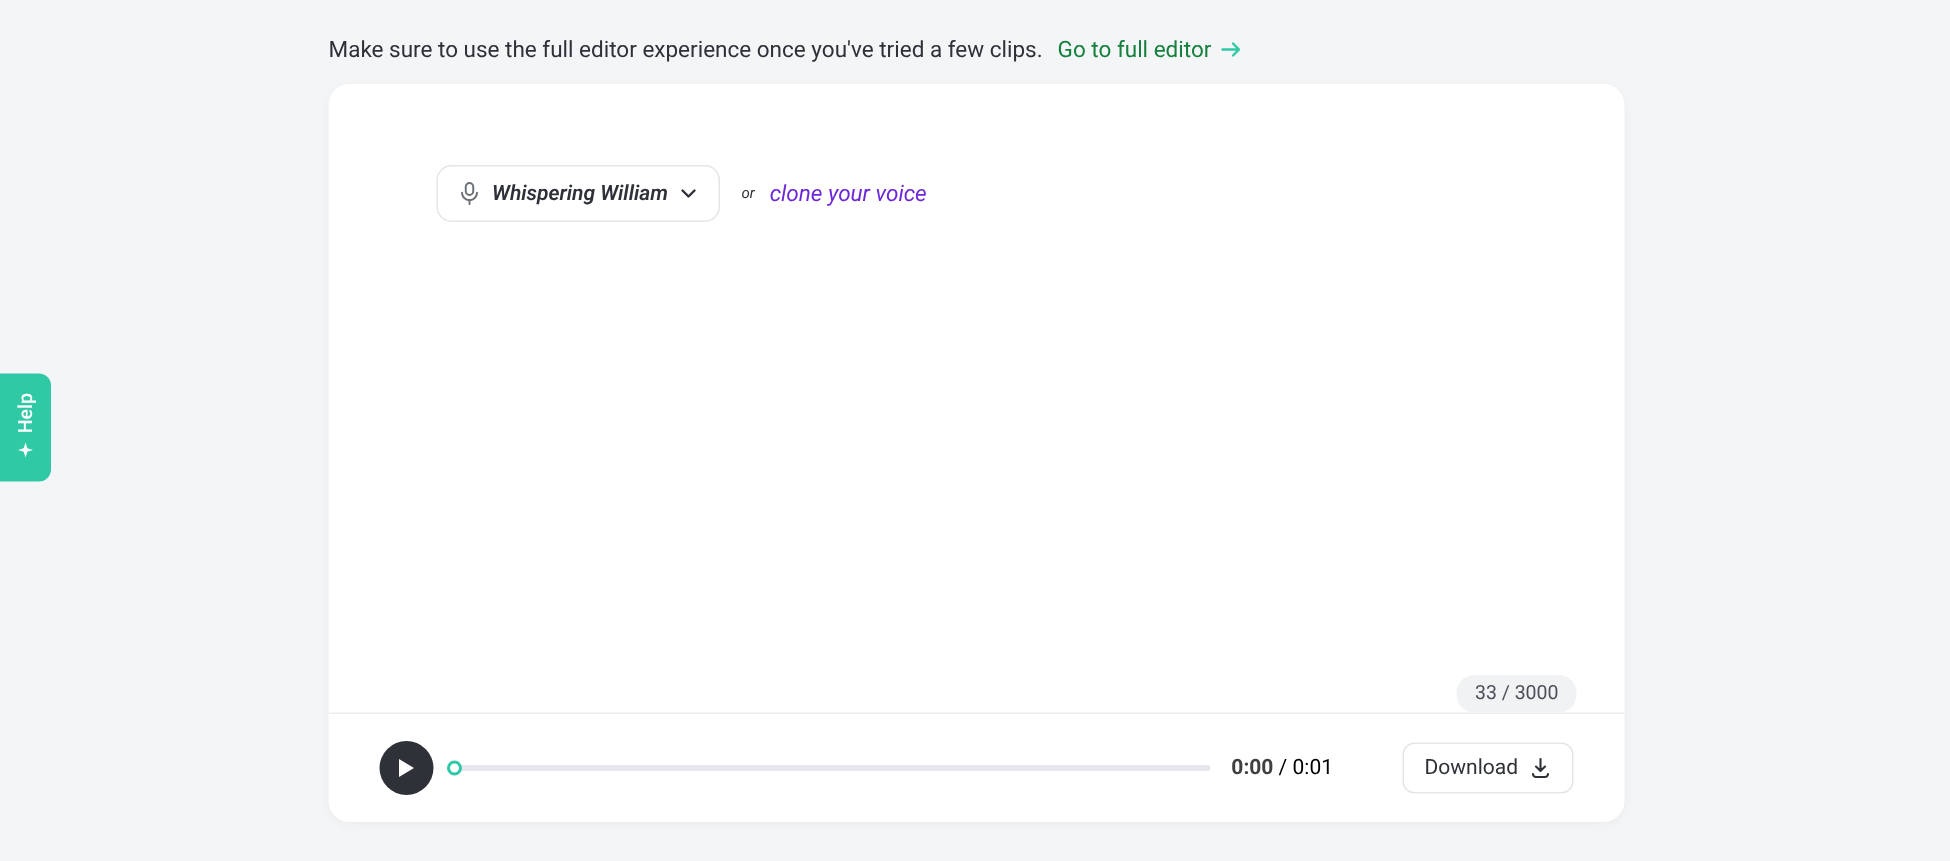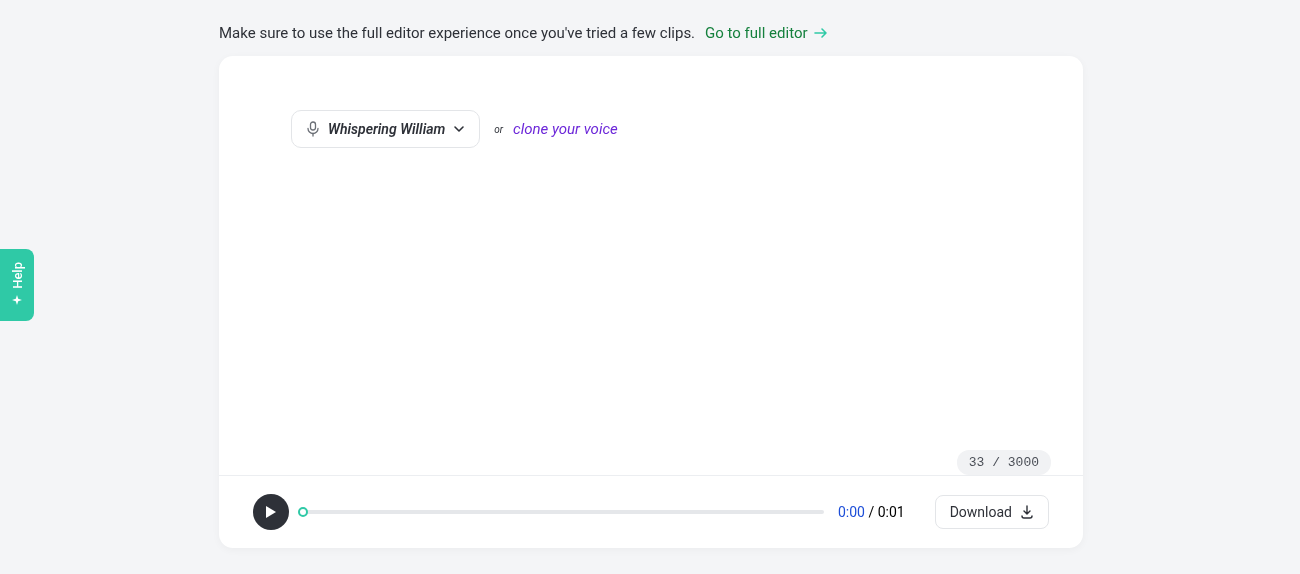--- a/index.html
+++ b/index.html
@@ -77,21 +77,20 @@
   }
   .char-counter {
     position: absolute;
     right: 32px;
     bottom: 0;
     background: #f1f2f4;
     color: #4b4f57;
     font-size: 13px;
     padding: 5px 12px;
     border-radius: 12px;
-    font-family: Liberation Mono, monospace;
   }
   .divider {
     height: 1px;
     background: #eceef1;
     width: 100%;
   }
   .player-row {
     display: flex;
     align-items: center;
     padding: 18px 34px 18px 34px;
@@ -122,34 +121,34 @@
     width: 10px;
     height: 10px;
     border-radius: 50%;
     border: 2px solid #2fc9a6;
     background: #fff;
   }
   .time {
     font-size: 14px;
     white-space: nowrap;
   }
-  .time .cur { font-weight: 400; color: #1d4ed8; }
+  .time .cur { font-weight: 700; color: #404040; }
   .time .dur { color: #000000; }
   .download-btn {
     display: inline-flex;
     align-items: center;
     gap: 8px;
     border: 1px solid #e3e5e8;
     border-radius: 8px;
     padding: 8px 14px;
     font-size: 14px;
     color: #2e3138;
     cursor: pointer;
     background: #fff;
-    margin-left: 16px;
+    margin-left: 32px;
   }
   .help-tab {
     position: absolute;
     left: 0;
     top: 249px;
     width: 34px;
     height: 72px;
     background: #2fc9a6;
     border-top-right-radius: 8px;
     border-bottom-right-radius: 8px;

